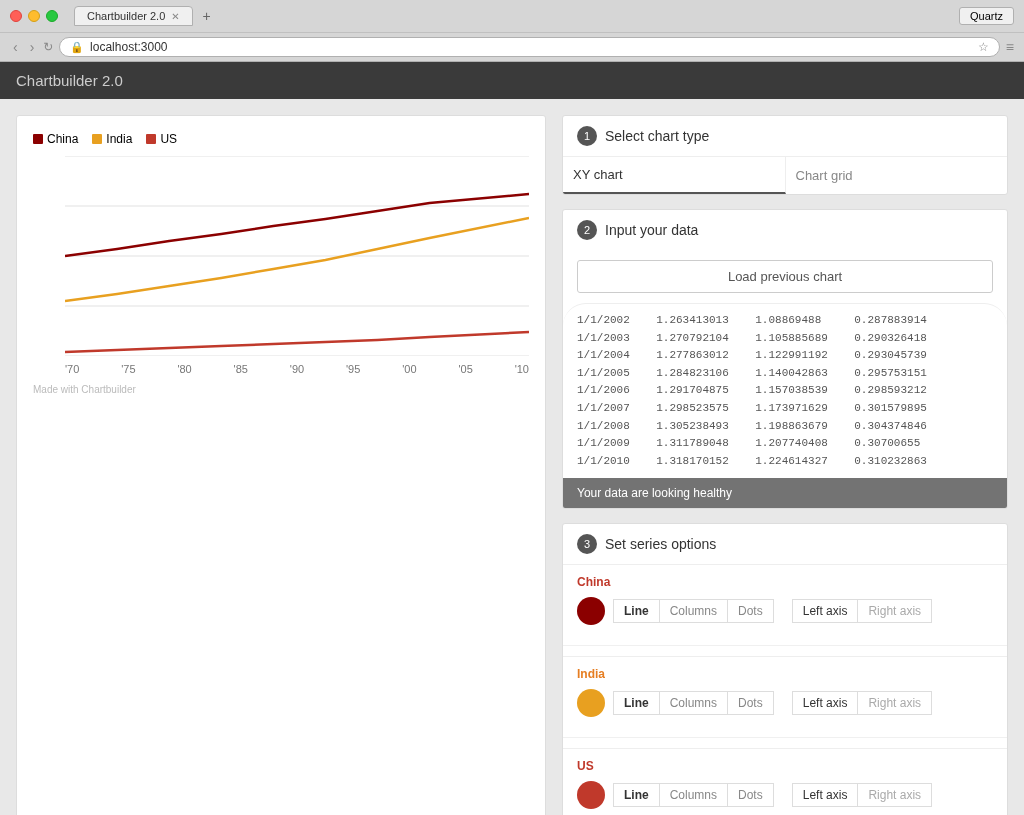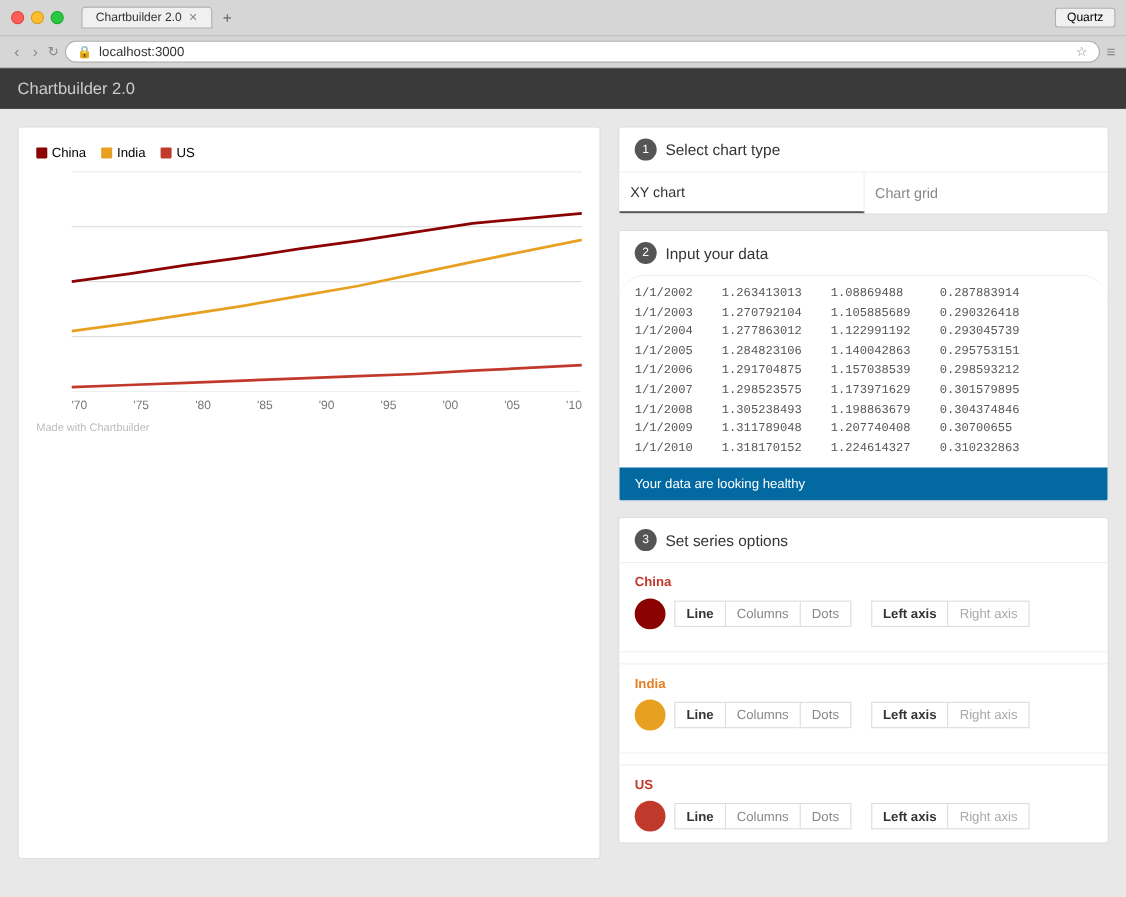--- a/index.html
+++ b/index.html
@@ -227,21 +227,21 @@
     .data-table-text {
       font-family: 'Courier New', monospace;
       font-size: 11px;
       color: #555;
       line-height: 1.6;
       white-space: pre;
     }
 
     
     .status-bar {
-      background: #0369a1;
+      background: #737373;
       color: white;
       padding: 8px 14px;
       font-size: 12px;
       margin: 0 0 0 0;
     }
 
     
     .series-section {
       padding: 10px 14px;
       border-top: 1px solid #eee;
@@ -293,21 +293,21 @@
       background: white;
       padding: 4px 10px;
       font-size: 12px;
       color: #aaa;
       cursor: pointer;
       border-right: none;
     }
     .axis-btn:last-child { border-right: 1px solid #ddd; }
     .axis-btn.active {
       color: #333;
-      font-weight: 700;
+      font-weight: 400;
     }
 
     .series-divider {
       border: none;
       border-top: 1px solid #f0f0f0;
       margin: 10px 0;
     }
   </style>
 </head>
 <body>
@@ -405,20 +405,21 @@
         <button class="chart-type-btn active">XY chart</button>
         <button class="chart-type-btn">Chart grid</button>
       </div>
     </div>
 
     <div class="section">
       <div class="section-header">
         <div class="section-num">2</div>
         <span>Input your data</span>
       </div>
+      <button class="load-prev-btn">Load previous chart</button>
       <div class="data-input-area">
         <div class="data-table-text" id="data-table-text">1/1/2002    1.263413013    1.08869488     0.287883914
 1/1/2003    1.270792104    1.105885689    0.290326418
 1/1/2004    1.277863012    1.122991192    0.293045739
 1/1/2005    1.284823106    1.140042863    0.295753151
 1/1/2006    1.291704875    1.157038539    0.298593212
 1/1/2007    1.298523575    1.173971629    0.301579895
 1/1/2008    1.305238493    1.198863679    0.304374846
 1/1/2009    1.311789048    1.207740408    0.30700655
 1/1/2010    1.318170152    1.224614327    0.310232863</div>

